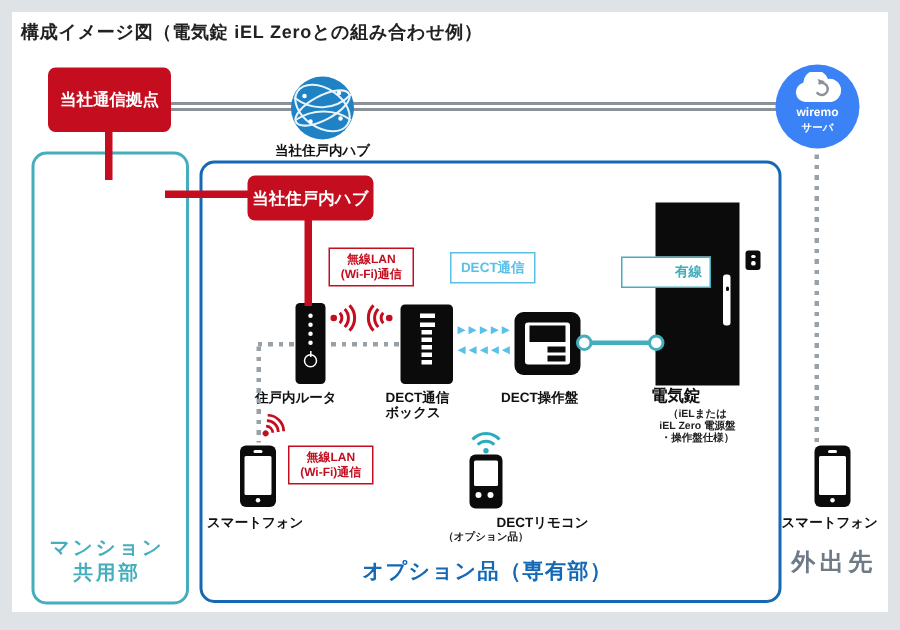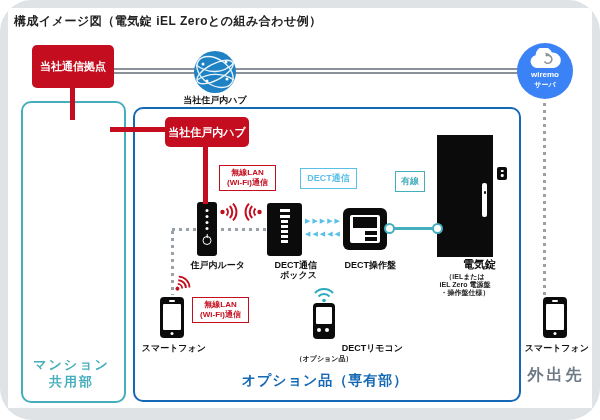--- a/index.html
+++ b/index.html
@@ -1,21 +1,20 @@
 <!DOCTYPE html>
 <html><head>
 <meta charset="utf-8">
 <style>
   html,body{margin:0;padding:0;}
   .stage{
     position:relative;width:600px;height:420px;
     background:#dfe3e6;
     font-family:"Liberation Sans","DejaVu Sans",sans-serif;
     overflow:hidden;
-    border-radius:32px;
   }
   .panel{position:absolute;left:8px;top:8px;width:584px;height:400px;background:#ffffff;}
   .abs{position:absolute;}
   .title{left:14px;top:13px;font-size:12px;font-weight:bold;color:#222;letter-spacing:.5px;}
 
   
   .redbox{background:#c40d1e;color:#fff;font-weight:bold;display:flex;align-items:center;justify-content:center;text-align:center;border-radius:5px;}
   .redline{background:#c40d1e;z-index:3;}
 
   
@@ -28,21 +27,21 @@
   
   .dot-v{width:3px;background-image:repeating-linear-gradient(to bottom,#99a1a8 0 3px,transparent 3px 7px);z-index:1;}
   .dot-h{height:3px;background-image:repeating-linear-gradient(to right,#99a1a8 0 3px,transparent 3px 7px);z-index:1;}
 
   
   .tag{background:#fff;text-align:center;font-weight:bold;display:flex;flex-direction:column;justify-content:center;z-index:4;}
   .tag-red{border:1.5px solid #c40d1e;color:#c40d1e;font-size:8px;line-height:10px;}
   .tag-lblue{border:1.5px solid #5bc0e8;color:#5bc0e8;font-size:9px;}
   .tag-teal{border:1.5px solid #45aebc;color:#45aebc;font-size:9px;}
 
-  .devlabel{font-size:9px;font-weight:bold;color:#111;text-align:right;line-height:10px;}
+  .devlabel{font-size:9px;font-weight:bold;color:#111;text-align:left;line-height:10px;}
   .sublabel{font-size:7px;font-weight:bold;color:#222;text-align:center;line-height:8px;}
 
   
   .router{width:20px;height:54px;background:#0b0b0b;border-radius:3px;z-index:2;}
   .router .leds{position:absolute;left:50%;transform:translateX(-50%);top:7px;display:flex;flex-direction:column;gap:3px;}
   .router .leds i{width:3px;height:3px;background:#fff;border-radius:50%;}
   .router .pwr{position:absolute;left:50%;transform:translateX(-50%);top:34px;width:7px;height:7px;border:1.4px solid #fff;border-radius:50%;}
   .router .pwr:after{content:"";position:absolute;left:50%;top:-3px;transform:translateX(-50%);width:1.6px;height:4px;background:#fff;}
 
   .ctrlbox{width:35px;height:53px;background:#0b0b0b;border-radius:3px;z-index:2;display:flex;flex-direction:column;align-items:center;padding-top:6px;gap:2.5px;box-sizing:border-box;}
@@ -153,21 +152,21 @@
     <span>当社住戸内ハブ</span>
   </div>
 
   <div class="abs tag tag-red" style="left:219px;top:165px;width:55px;height:24px;">
     <span>無線LAN</span>
     <span>(Wi-Fi)通信</span>
   </div>
   <div class="abs tag tag-lblue" style="left:300px;top:168px;width:55px;height:19px;">
     <span>DECT通信</span>
   </div>
-  <div class="abs tag tag-teal" style="left:395px;top:171px;width:28px;height:19px;">
+  <div class="abs tag tag-teal" style="left:414px;top:171px;width:28px;height:19px;padding-left:30px;">
     <span>有線</span>
   </div>
 
   <div class="abs router" style="left:197px;top:202px;">
     <span class="leds">
         <i></i>
         <i></i>
         <i></i>
         <i></i>
       </span>

